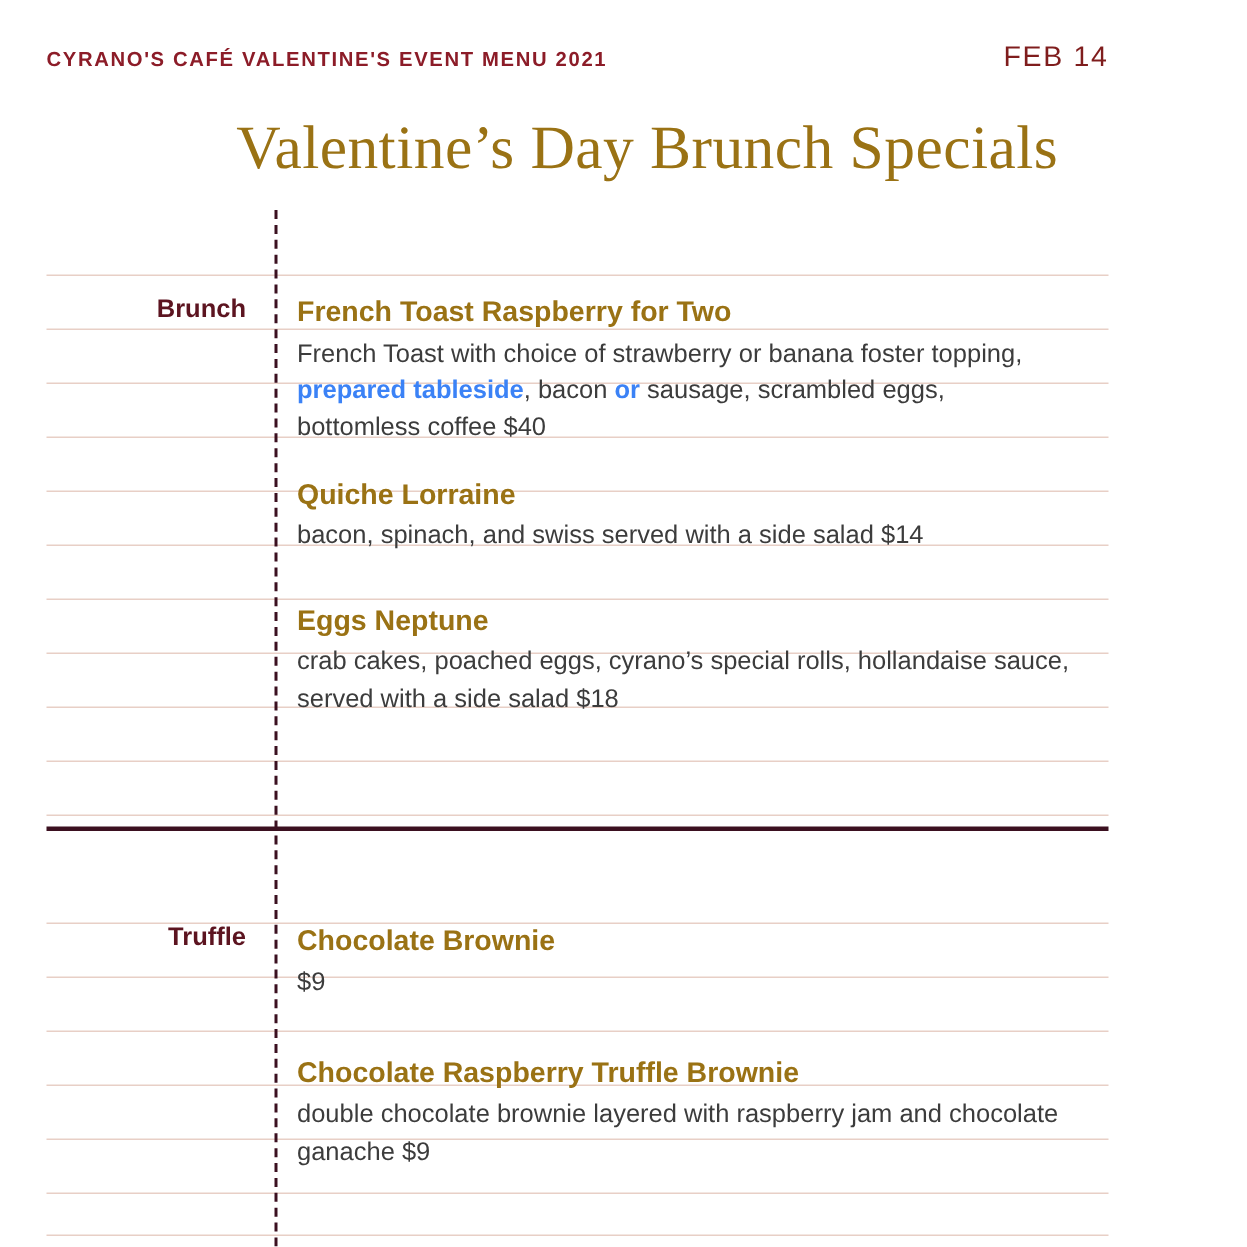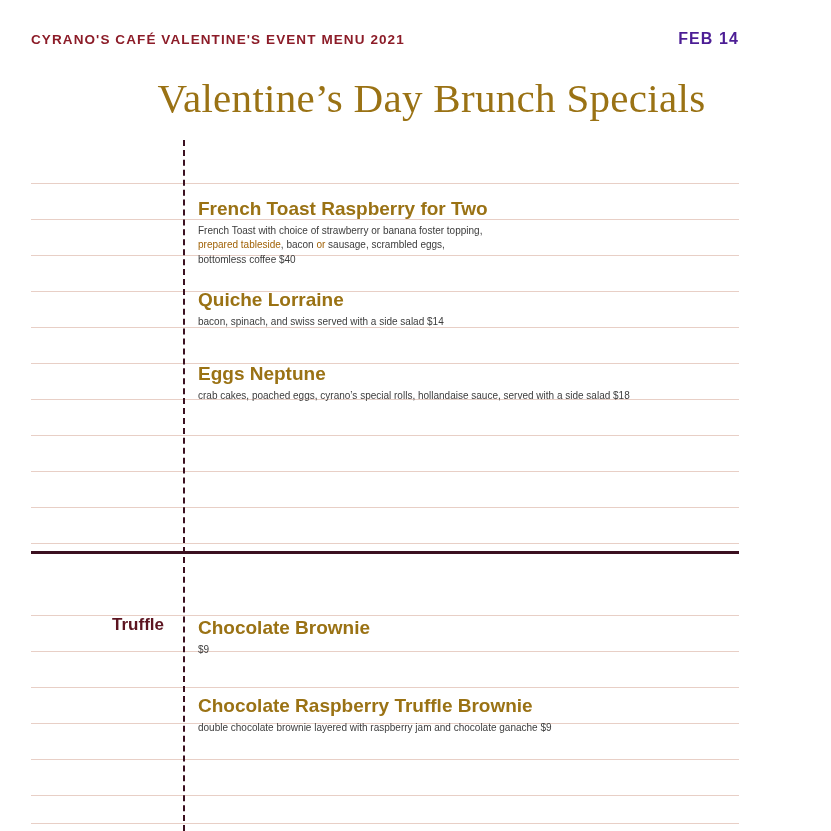--- a/index.html
+++ b/index.html
@@ -36,24 +36,24 @@
   }
   .header-left {
     font-size: 13.5px;
     font-weight: bold;
     letter-spacing: 1.1px;
     color: #8c1c28;
     text-transform: uppercase;
     white-space: nowrap;
   }
   .header-right {
-    font-size: 16px;
-    font-weight: bold;
+    font-size: 19px;
+    font-weight: normal;
     letter-spacing: 1.1px;
-    color: #4c1d95;
+    color: #7f1d1d;
     text-transform: uppercase;
     white-space: nowrap;
   }
 
   
   .title {
     position: absolute;
     top: 74px;
     left: 16px;
     width: 831px;
@@ -121,26 +121,26 @@
   }
   .item:last-child { margin-bottom: 0; }
   .item-name {
     font-size: 19px;
     font-weight: bold;
     color: #9a7214;
     line-height: 1.35;
     margin-bottom: 2px;
   }
   .item-desc {
-    font-size: 10px;
+    font-size: 17px;
     color: #3c3c3c;
     line-height: 1.45;
     max-width: 600px;
   }
-  .item-desc b { font-weight: normal; color: #a16207; }
+  .item-desc b { font-weight: bold; color: #3b82f6; }
 
   .brunch-block { top: 196px; }
   .brunch-items { top: 196px; }
   .dessert-block { top: 615px; }
   .dessert-items { top: 615px; }
 </style>
 </head>
 <body>
 
 <div class="page">
@@ -169,20 +169,21 @@
     <div class="rule" style="top:504px"></div>
     <div class="rule" style="top:540px"></div>
     <div class="rule" style="top:576px"></div>
     <div class="rule" style="top:612px"></div>
     <div class="rule" style="top:640px"></div>
   </div>
 
   <div class="thick-rule"></div>
   <div class="vdash"></div>
 
+  <div class="section-label brunch-block">Brunch</div>
   <div class="items brunch-items">
 
     <div class="item">
       <div class="item-name">French Toast Raspberry for Two</div>
       <div class="item-desc">
         <span>French Toast with choice of strawberry or banana foster topping,</span><br>
         <b>prepared tableside</b><span>, bacon </span><b>or</b><span> sausage, scrambled eggs,</span><br>
         <span>bottomless coffee  $40</span>
       </div>
     </div>

